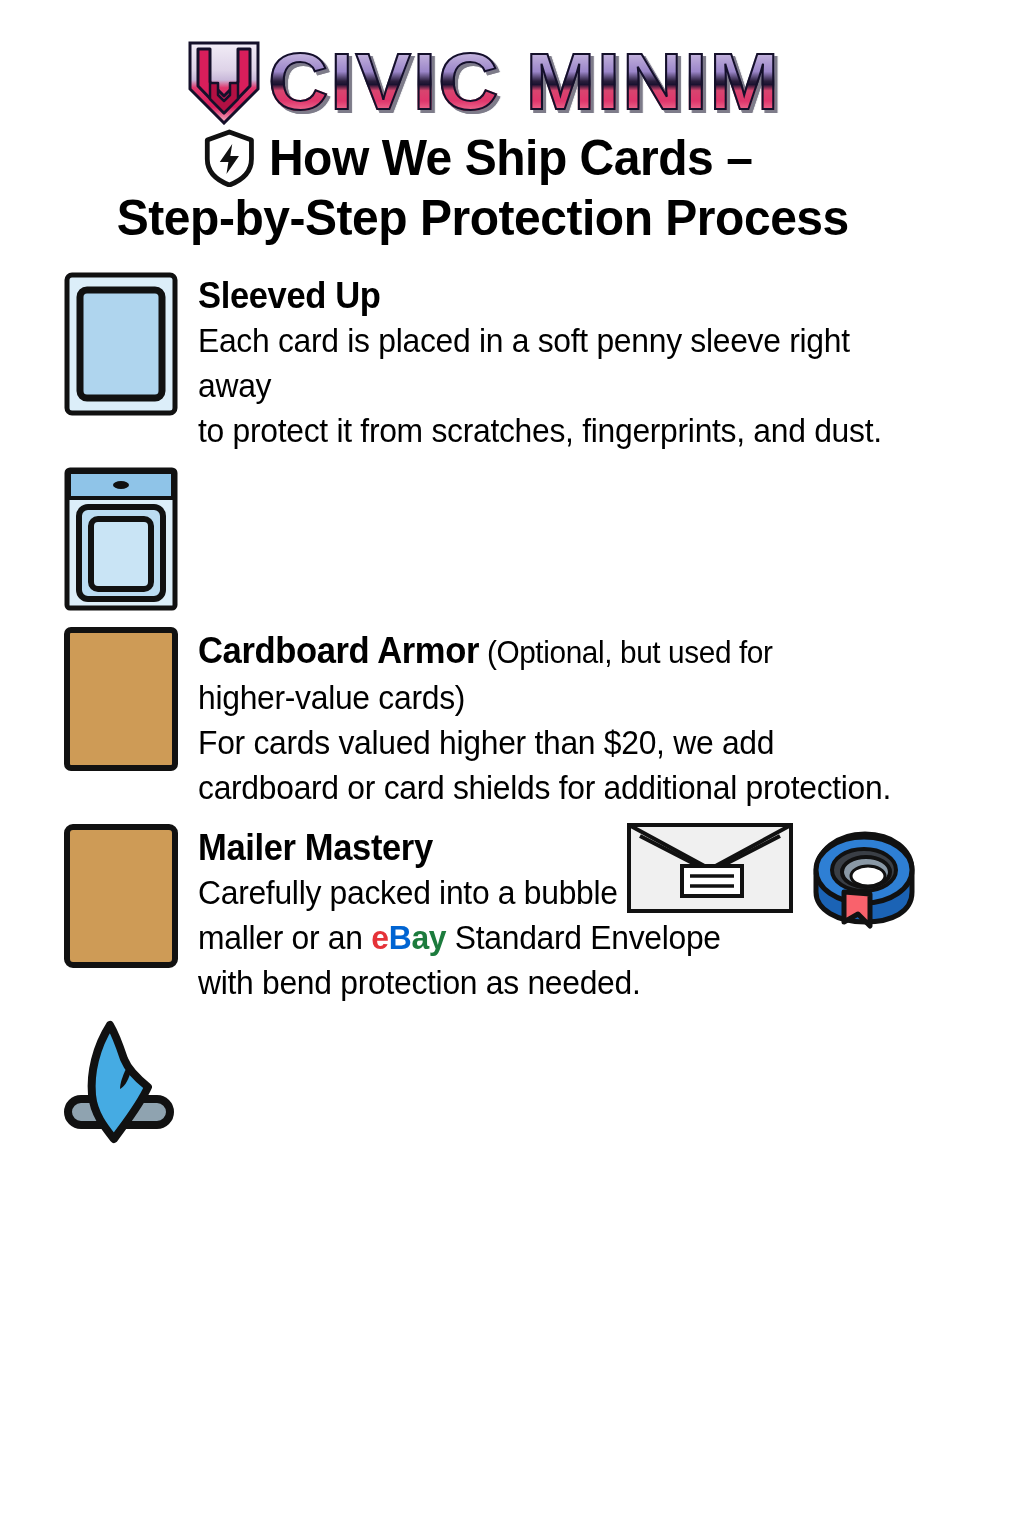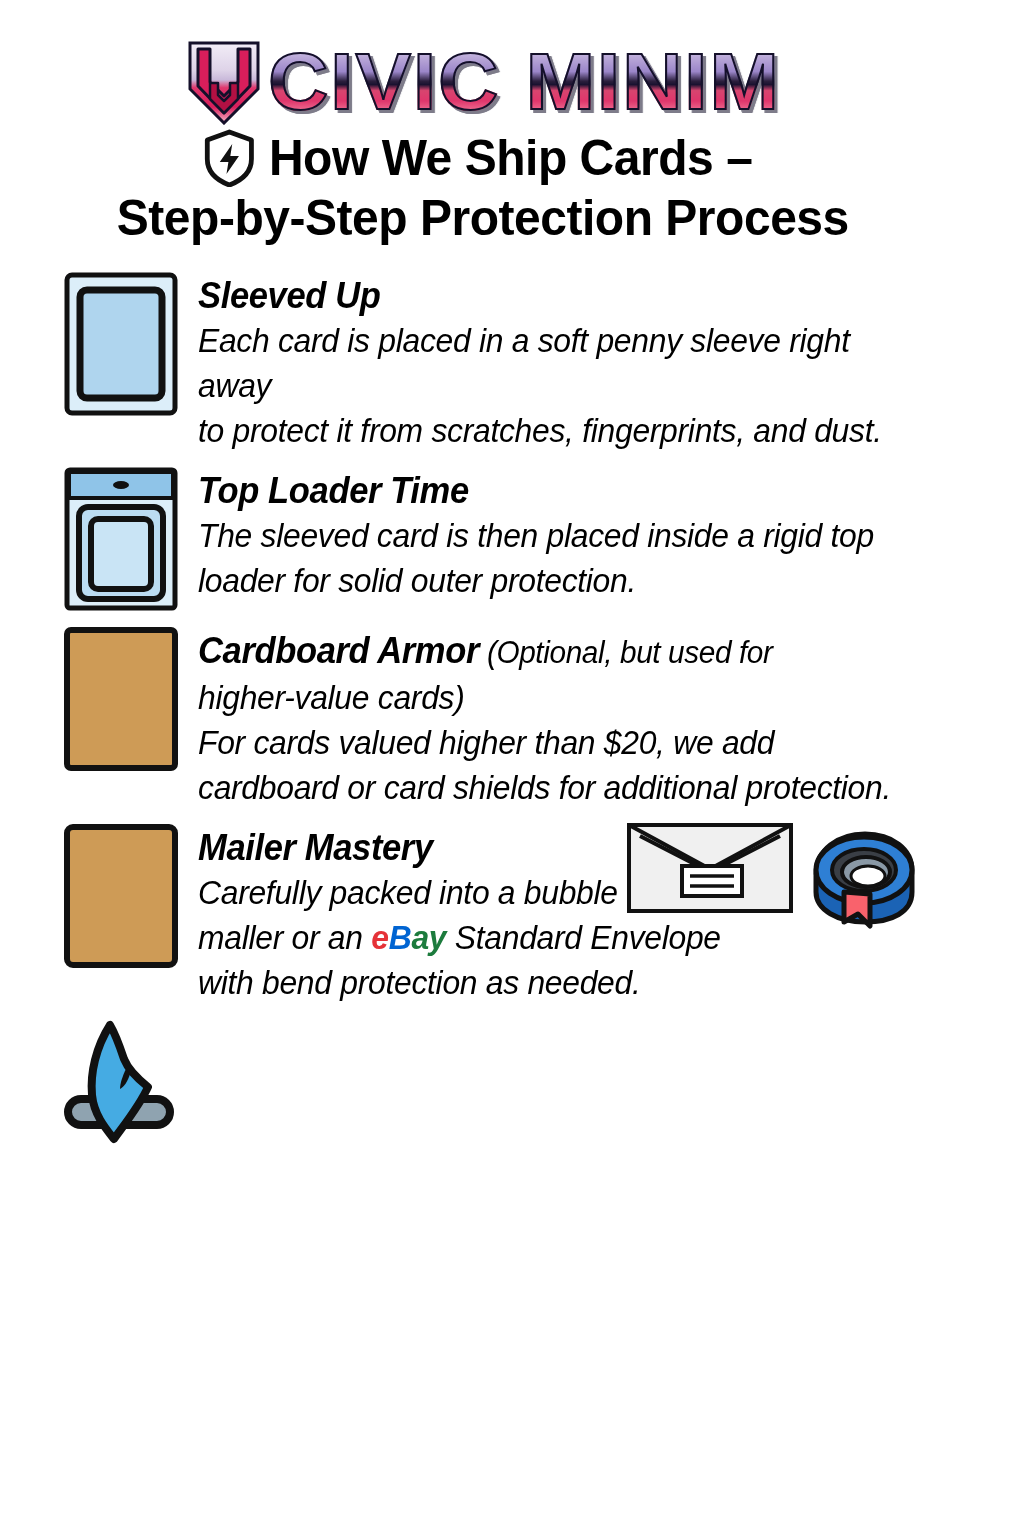--- a/index.html
+++ b/index.html
@@ -77,21 +77,20 @@
 
   
   .steps { margin-top: 22px; padding: 0 14px 0 62px; }
 
   .step {
     display: flex;
     align-items: flex-start;
     gap: 18px;
     margin-bottom: 12px;
     position: relative;
-    font-style: italic;
   }
   .step-icon { width: 118px; flex: none; }
   .step-icon svg { display: block; }
 
   .step-body { flex: 1; padding-top: 4px; min-width: 0; }
 
   .step-title {
     font-weight: bold;
     font-size: 36px;
     line-height: 44px;
@@ -192,29 +191,20 @@
     <div class="step">
       <div class="step-icon">
         <svg width="118" height="148" viewBox="0 0 118 148">
           <rect x="5" y="5" width="108" height="138" rx="3" fill="#DCEEF9" stroke="#111" stroke-width="5"></rect>
           <rect x="7" y="7" width="104" height="26" fill="#8FC4E8" stroke="#111" stroke-width="4"></rect>
           <ellipse cx="59" cy="20" rx="8" ry="4" fill="#111"></ellipse>
           <rect x="17" y="42" width="84" height="92" rx="9" fill="#BBDCF2" stroke="#111" stroke-width="6"></rect>
           <rect x="29" y="54" width="60" height="70" rx="7" fill="#C9E4F5" stroke="#111" stroke-width="6"></rect>
         </svg>
       </div>
-      <div class="step-body">
-        <div class="step-title">
-          <span>Top Loader Time</span>
-        </div>
-        <div class="step-desc">
-          <p>The sleeved card is then placed inside a rigid top</p>
-          <p>loader for solid outer protection.</p>
-        </div>
-      </div>
     </div>
 
 
     <div class="step">
       <div class="step-icon">
         <svg width="118" height="148" viewBox="0 0 118 148">
           <rect x="5" y="5" width="108" height="138" rx="4" fill="#CE9B56" stroke="#111" stroke-width="6"></rect>
         </svg>
       </div>
       <div class="step-body">

